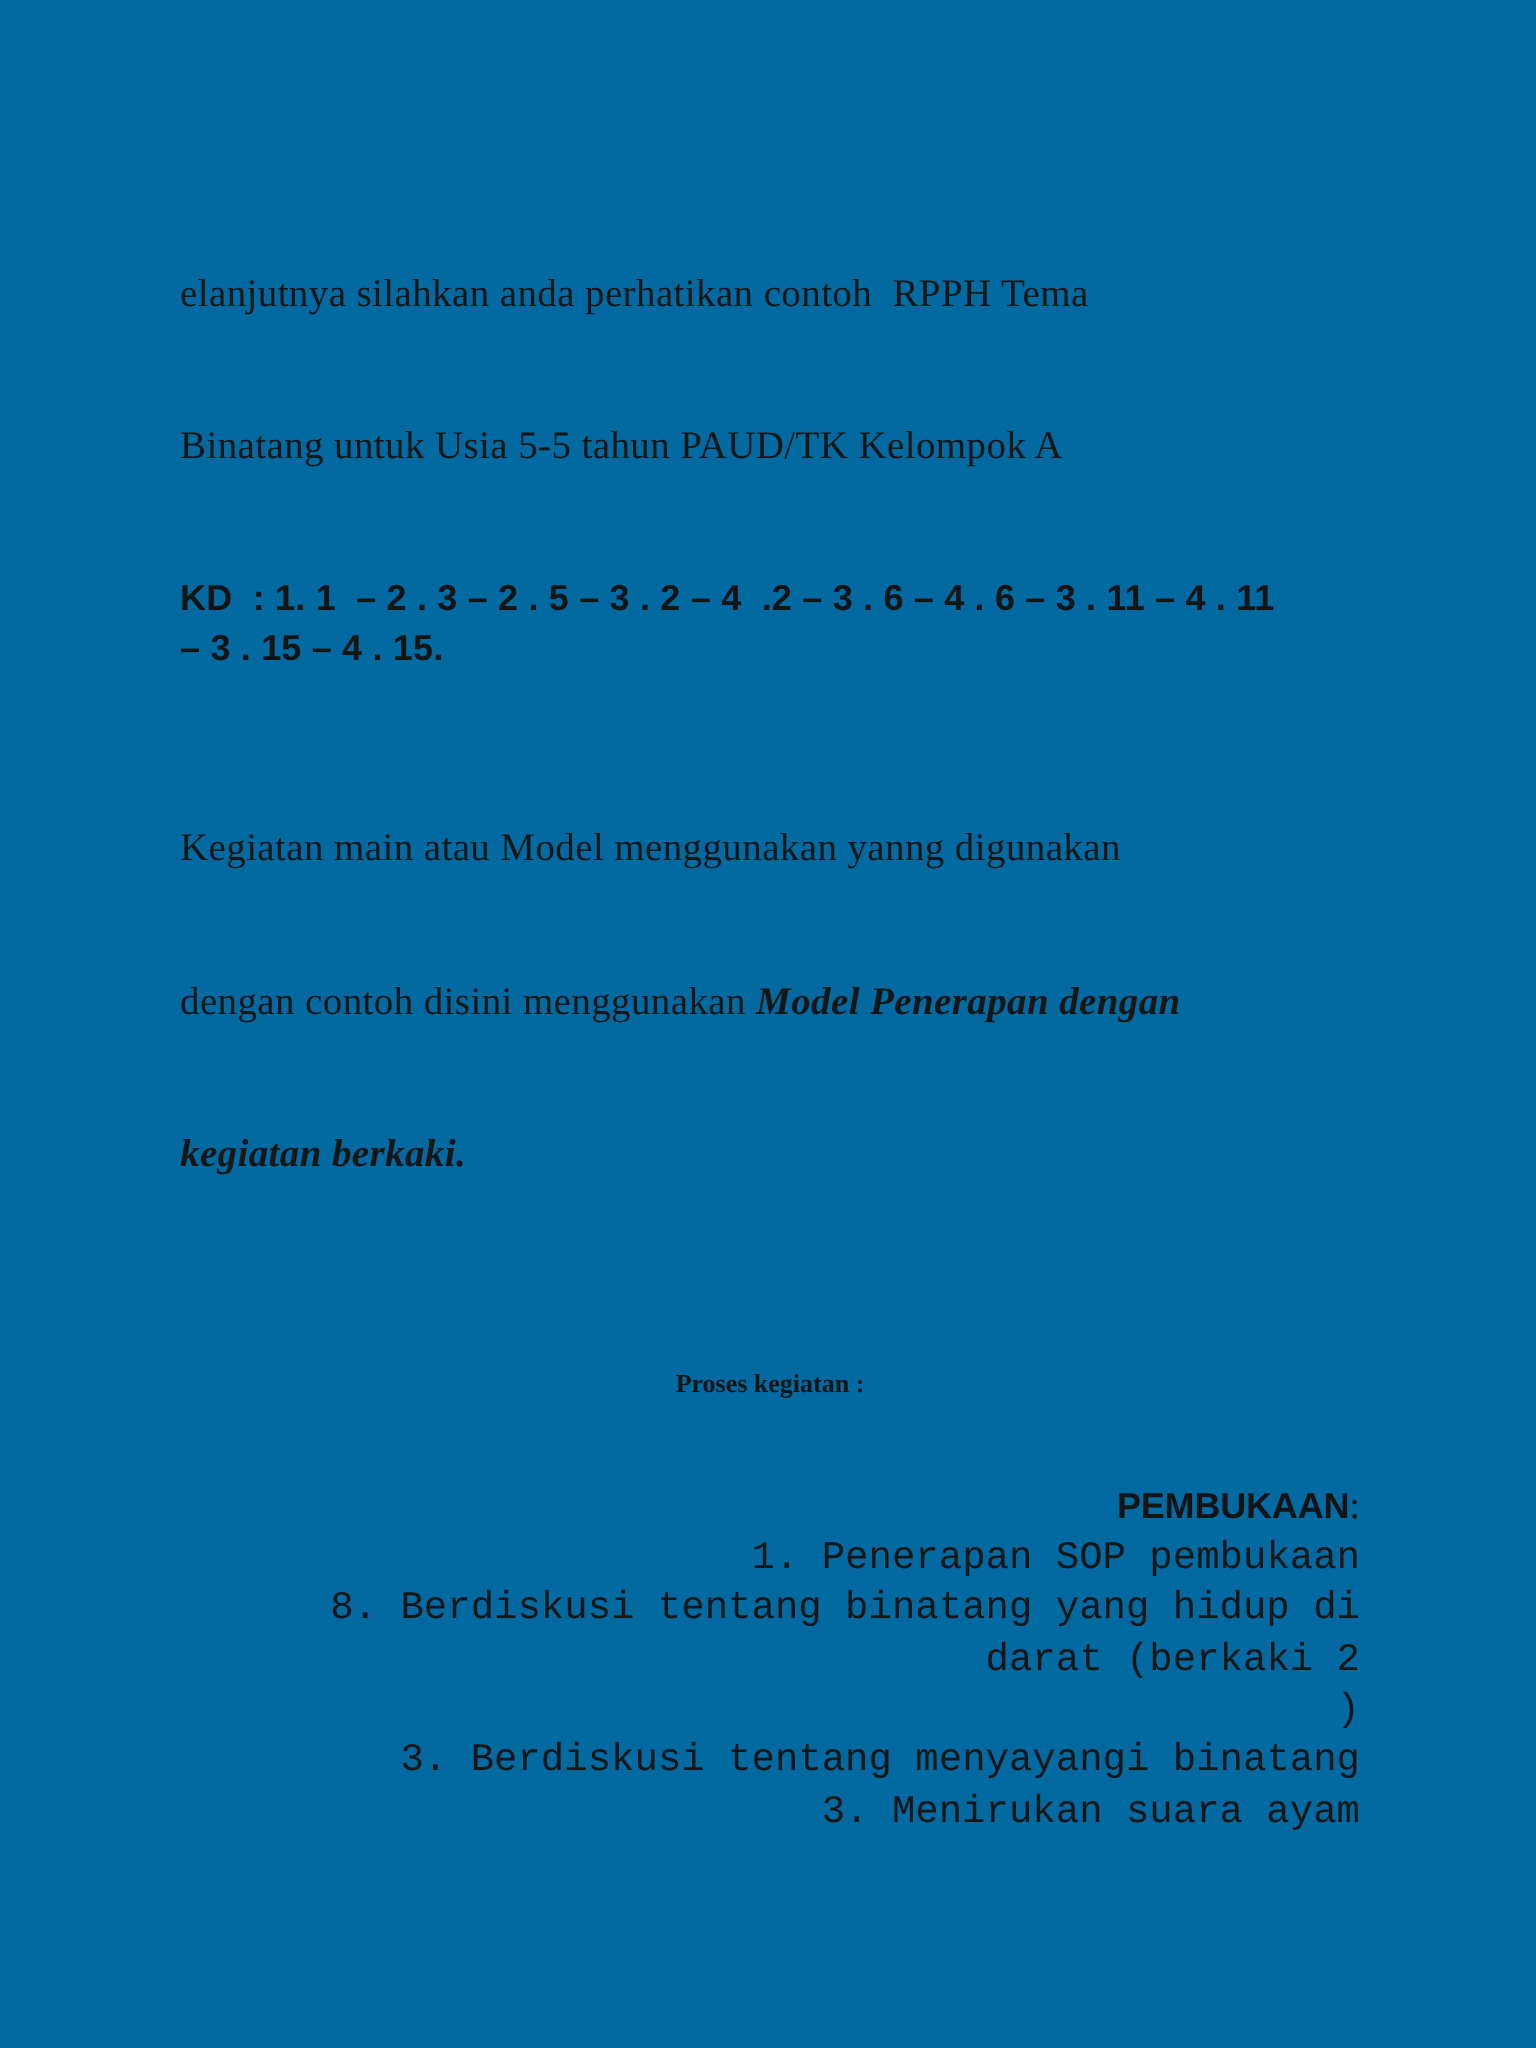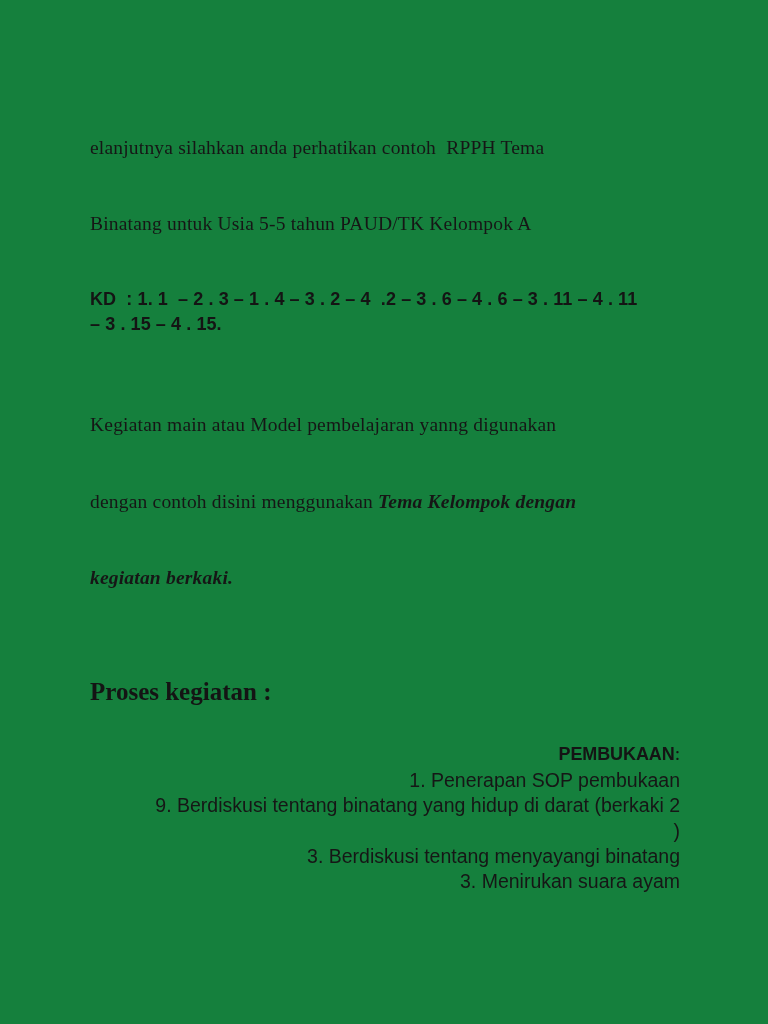--- a/index.html
+++ b/index.html
@@ -16,21 +16,21 @@
     font-family: "Liberation Serif", "DejaVu Serif", serif;
     color: #161616;
     -webkit-font-smoothing: antialiased;
   }
   .page {
     position: absolute;
     left: 0;
     top: 0;
     width: 768px;
     height: 1024px;
-    background: #15803d;
+    background: #0369a1;
   }
   .content {
     position: absolute;
     left: 90px;
     top: 84px;
     width: 590px;
   }
 
   
   .para {
@@ -70,25 +70,26 @@
   
   .bi {
     font-weight: bold;
     font-style: italic;
   }
 
   
   .head-serif {
     font-family: "Liberation Serif", "DejaVu Serif", serif;
     font-weight: bold;
-    font-size: 25px;
+    font-size: 13px;
     line-height: 25.4px;
     color: #141414;
     display: block;
     white-space: pre-wrap;
+    text-align: center;
   }
 
   
   .head-sans {
     font-family: "Liberation Sans", "DejaVu Sans", sans-serif;
     font-weight: bold;
     font-size: 18px;
     line-height: 25.4px;
     letter-spacing: -0.005em;
     color: #141414;
@@ -97,21 +98,21 @@
   }
   .head-sans .colon {
     font-family: "Liberation Serif", "DejaVu Serif", serif;
     font-weight: normal;
     font-size: 19.5px;
   }
 
   
   .list-line {
     display: block;
-    font-family: Liberation Sans, sans-serif;
+    font-family: Liberation Mono, monospace;
     font-size: 19.5px;
     line-height: 25.4px;
     color: #161616;
     white-space: pre-wrap;
     margin-left: 27px;
   }
 
   .sec {
     display: block;
     text-align: right;
@@ -122,44 +123,44 @@
 
 <div class="page">
   <div class="content">
 
     <div class="para">
       <span class="line">elanjutnya silahkan anda perhatikan contoh  RPPH Tema</span>
       <span class="line">Binatang untuk Usia 5-5 tahun PAUD/TK Kelompok A</span>
     </div>
 
     <div>
-      <span class="kd">KD  : 1. 1  – 2 . 3 – 1 . 4 – 3 . 2 – 4  .2 – 3 . 6 – 4 . 6 – 3 . 11 – 4 . 11</span>
+      <span class="kd">KD  : 1. 1  – 2 . 3 – 2 . 5 – 3 . 2 – 4  .2 – 3 . 6 – 4 . 6 – 3 . 11 – 4 . 11</span>
       <span class="kd">– 3 . 15 – 4 . 15.</span>
     </div>
 
     <span class="blank"></span>
 
     <div class="para">
-      <span class="line">Kegiatan main atau Model pembelajaran yanng digunakan</span>
-      <span class="line"><span>dengan contoh disini menggunakan </span><span class="bi">Tema Kelompok dengan</span></span>
+      <span class="line">Kegiatan main atau Model menggunakan yanng digunakan</span>
+      <span class="line"><span>dengan contoh disini menggunakan </span><span class="bi">Model Penerapan dengan</span></span>
       <span class="line bi">kegiatan berkaki.</span>
     </div>
 
     <span class="blank"></span>
     <span class="blank-sm"></span>
 
     <span class="head-serif">Proses kegiatan :</span>
 
     <span class="blank"></span>
     <span class="blank-sm"></span>
 
     <div class="sec">
       <span class="head-sans"><span>PEMBUKAAN</span><span class="colon">:</span></span>
       <span class="list-line">1. Penerapan SOP pembukaan</span>
-      <span class="list-line">9. Berdiskusi tentang binatang yang hidup di darat (berkaki 2</span>
+      <span class="list-line">8. Berdiskusi tentang binatang yang hidup di darat (berkaki 2</span>
       <span class="list-line">)</span>
       <span class="list-line">3. Berdiskusi tentang menyayangi binatang</span>
       <span class="list-line">3. Menirukan suara ayam</span>
     </div>
 
     <span class="blank"></span>
     <span class="blank-sm"></span>
 
   </div>
 </div>

